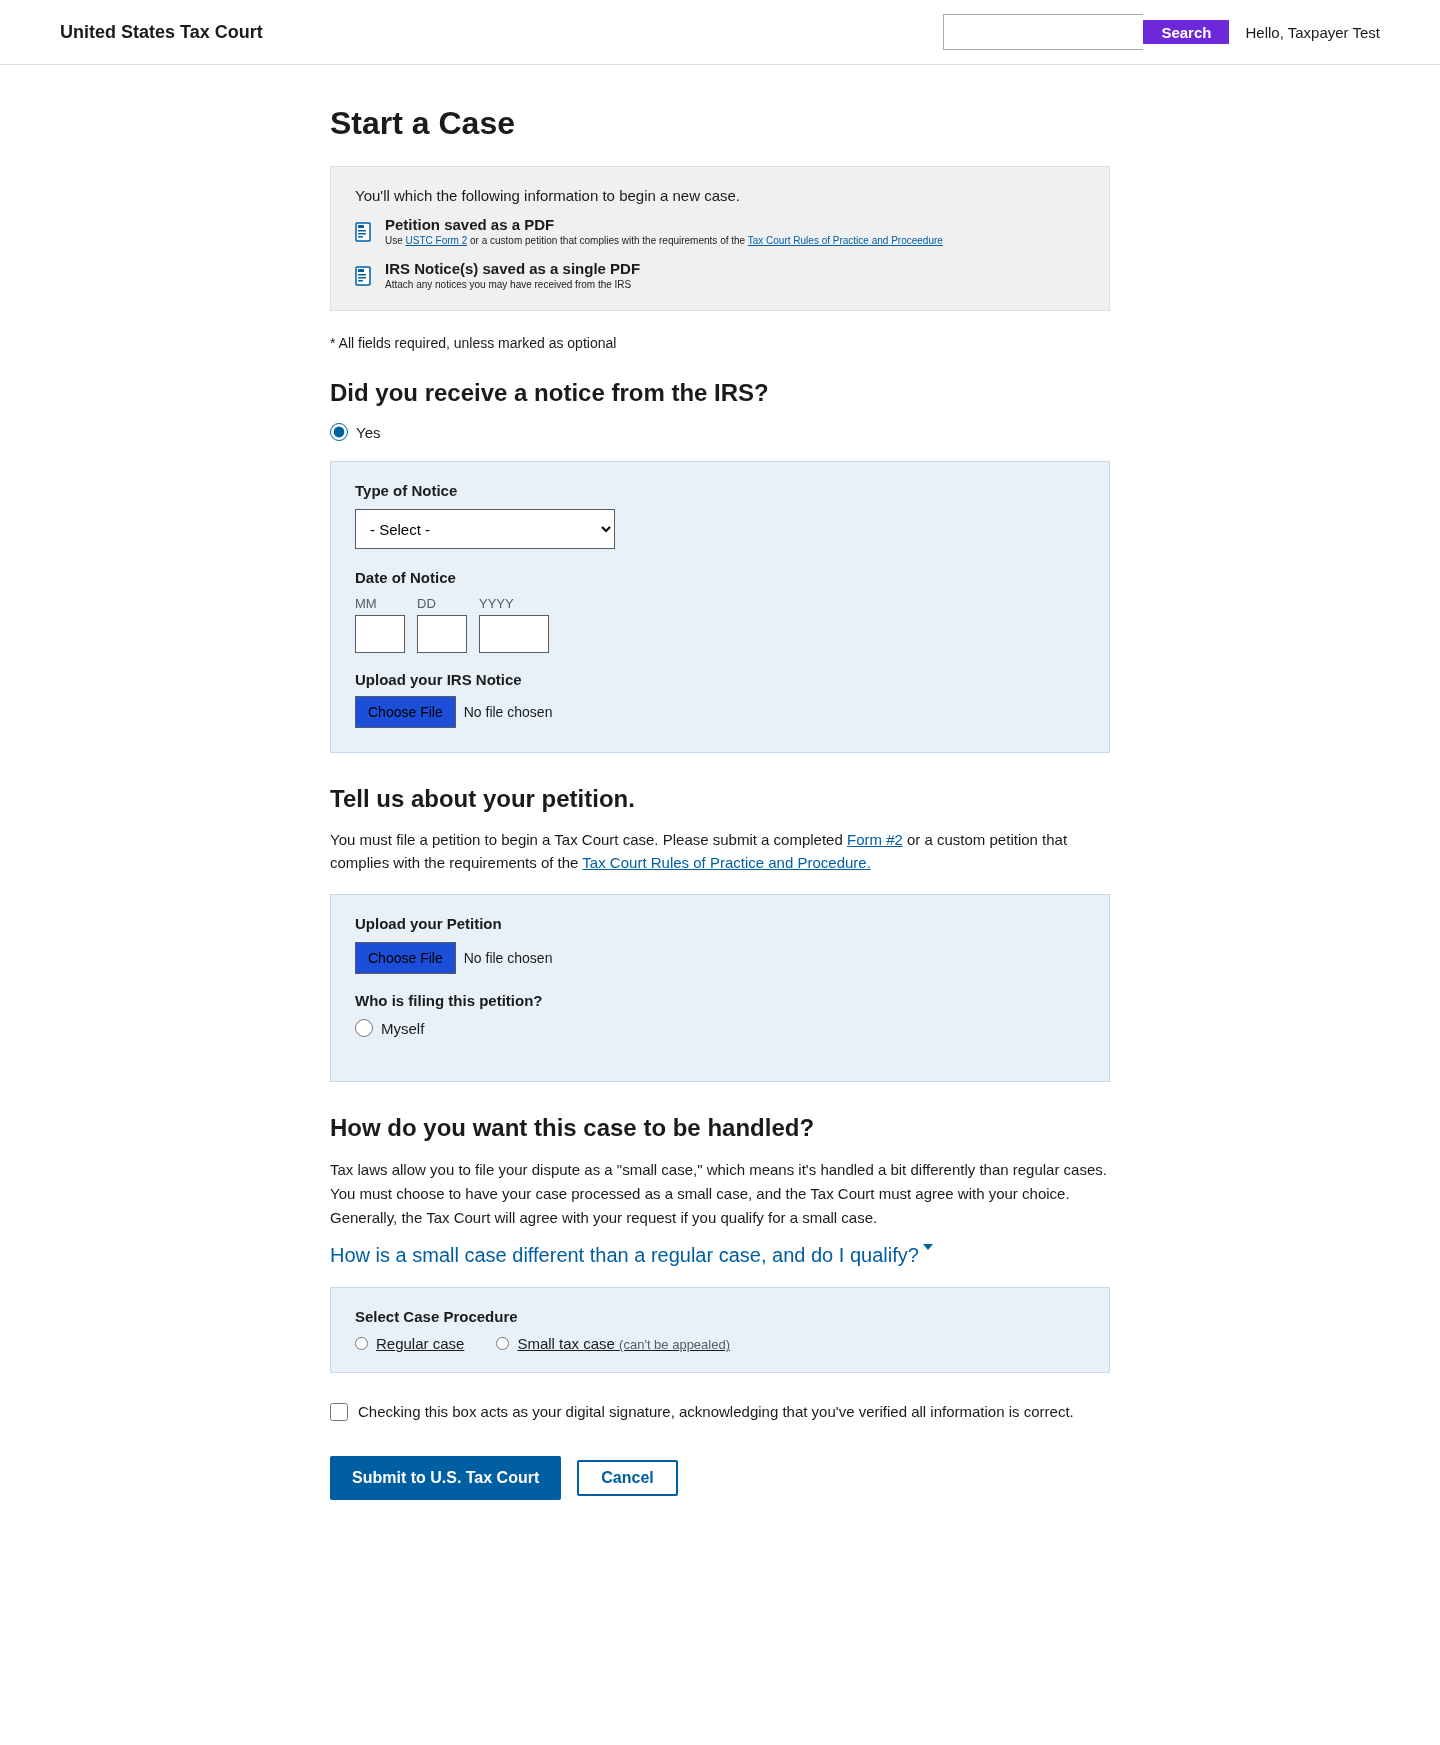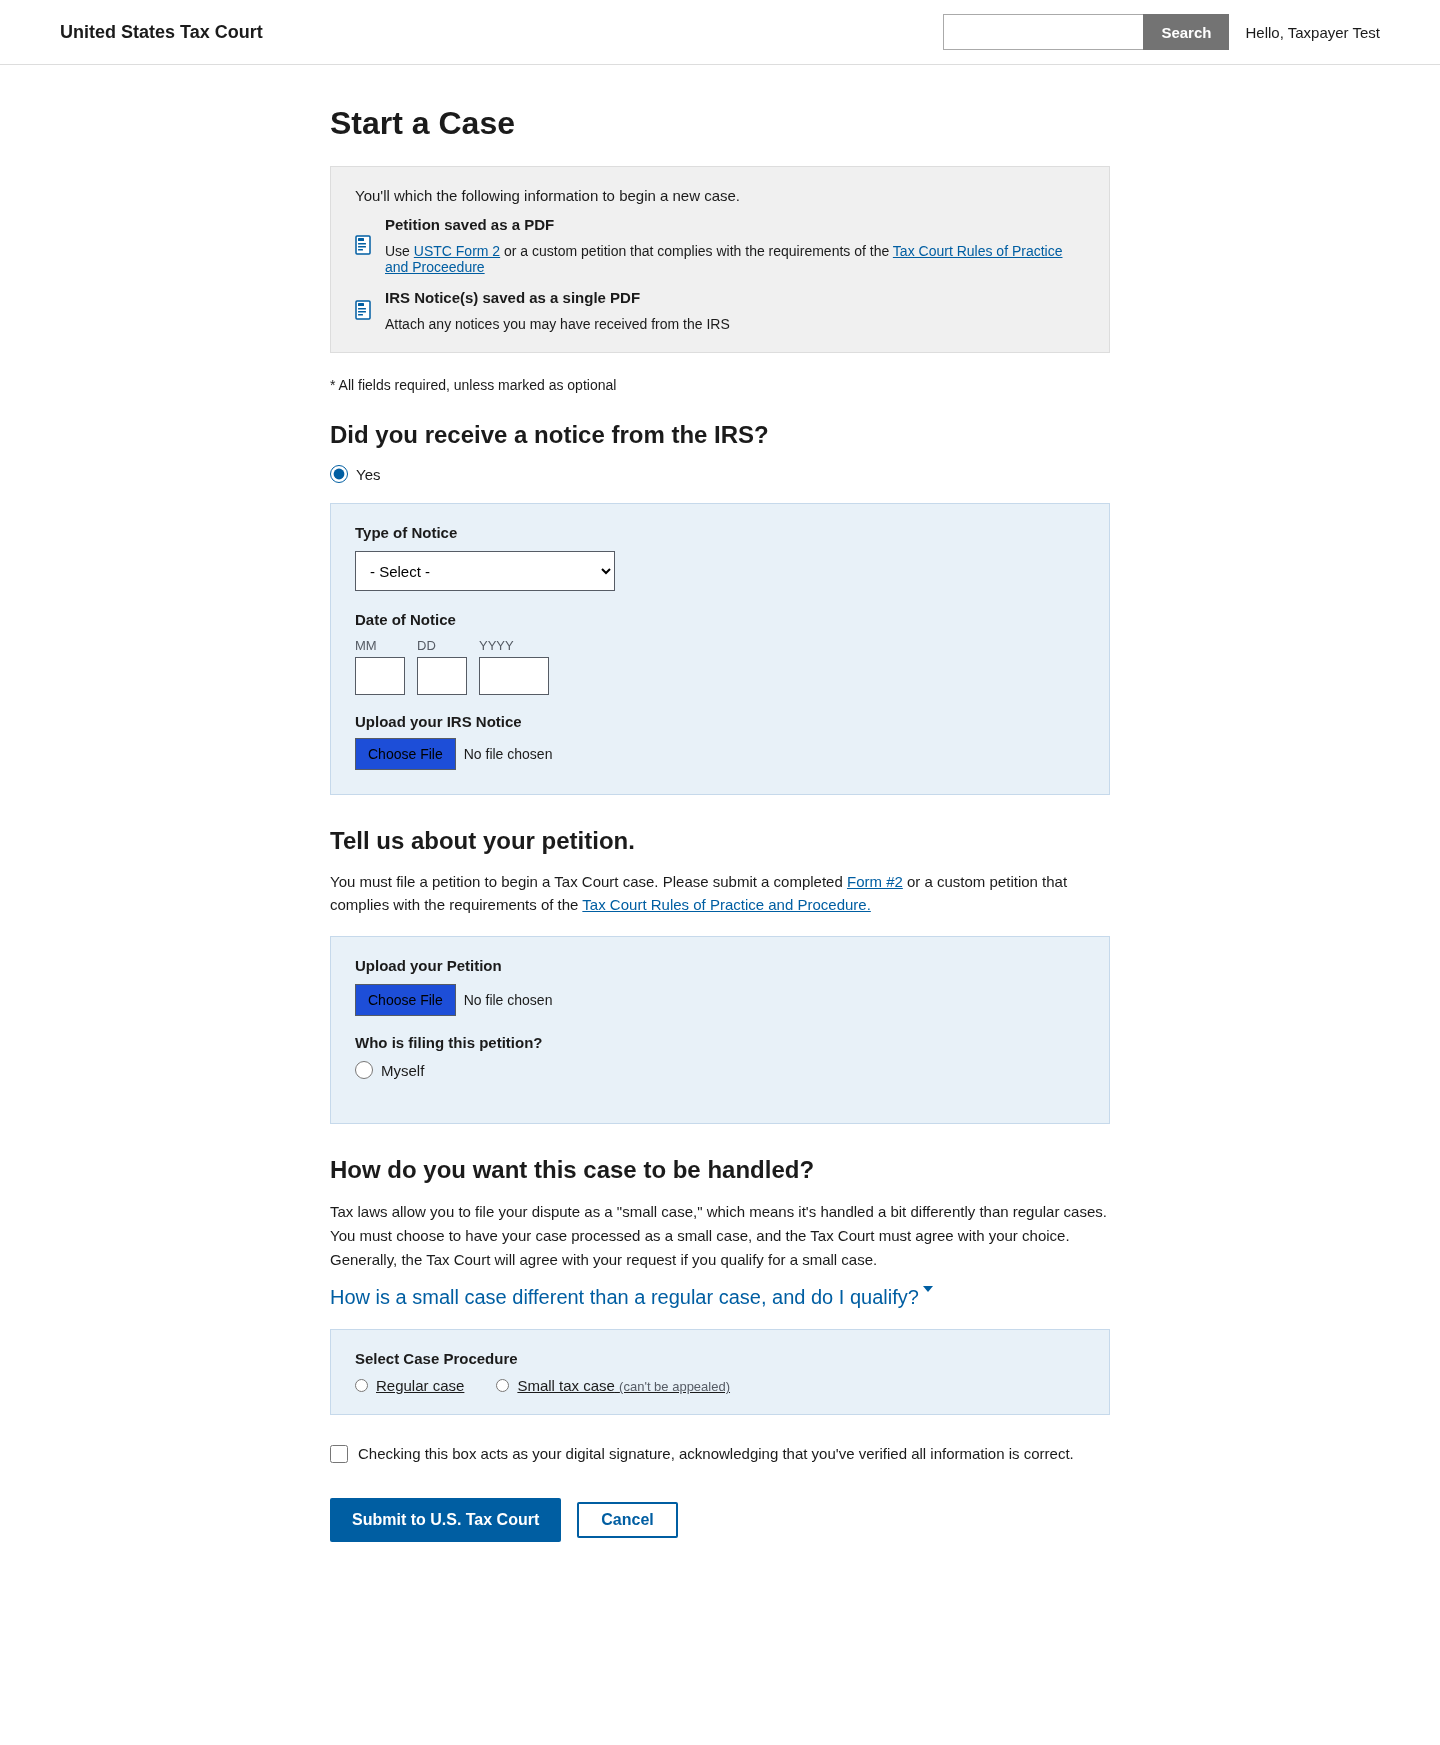--- a/index.html
+++ b/index.html
@@ -30,23 +30,23 @@
     .search-input {
       width: 200px;
       height: 36px;
       border: 1px solid #aaa;
       border-right: none;
       padding: 0 10px;
       font-size: 15px;
       outline: none;
     }
     .search-btn {
-      height: 36px;
+      height: 24px;
       padding: 0 18px;
-      background: #737373;
+      background: #6d28d9;
       color: #fff;
       border: none;
       font-size: 15px;
       font-weight: 600;
       cursor: pointer;
     }
     .hello-text {
       font-size: 15px;
       color: #1b1b1b;
     }
@@ -70,40 +70,40 @@
       border: 1px solid #ddd;
       padding: 20px 24px;
       margin-bottom: 24px;
     }
     .info-box p {
       margin-bottom: 12px;
       font-size: 15px;
     }
     .info-item {
       display: flex;
-      align-items: center;
+      align-items: flex-end;
       gap: 10px;
       margin-bottom: 14px;
     }
     .info-item:last-child { margin-bottom: 0; }
     .doc-icon {
       width: 20px;
       height: 24px;
       flex-shrink: 0;
       margin-top: 2px;
     }
     .info-item-text strong {
       display: block;
       font-weight: 700;
       font-size: 15px;
     }
     .info-item-text p {
-      font-size: 14px;
+      font-size: 10px;
       margin-bottom: 0;
-      margin-top: 10px;
+      margin-top: 2px;
     }
     a { color: #005ea2; text-decoration: underline; }
 
     .required-note {
       font-size: 14px;
       margin-bottom: 28px;
     }
 
     
     h2.section-title {

